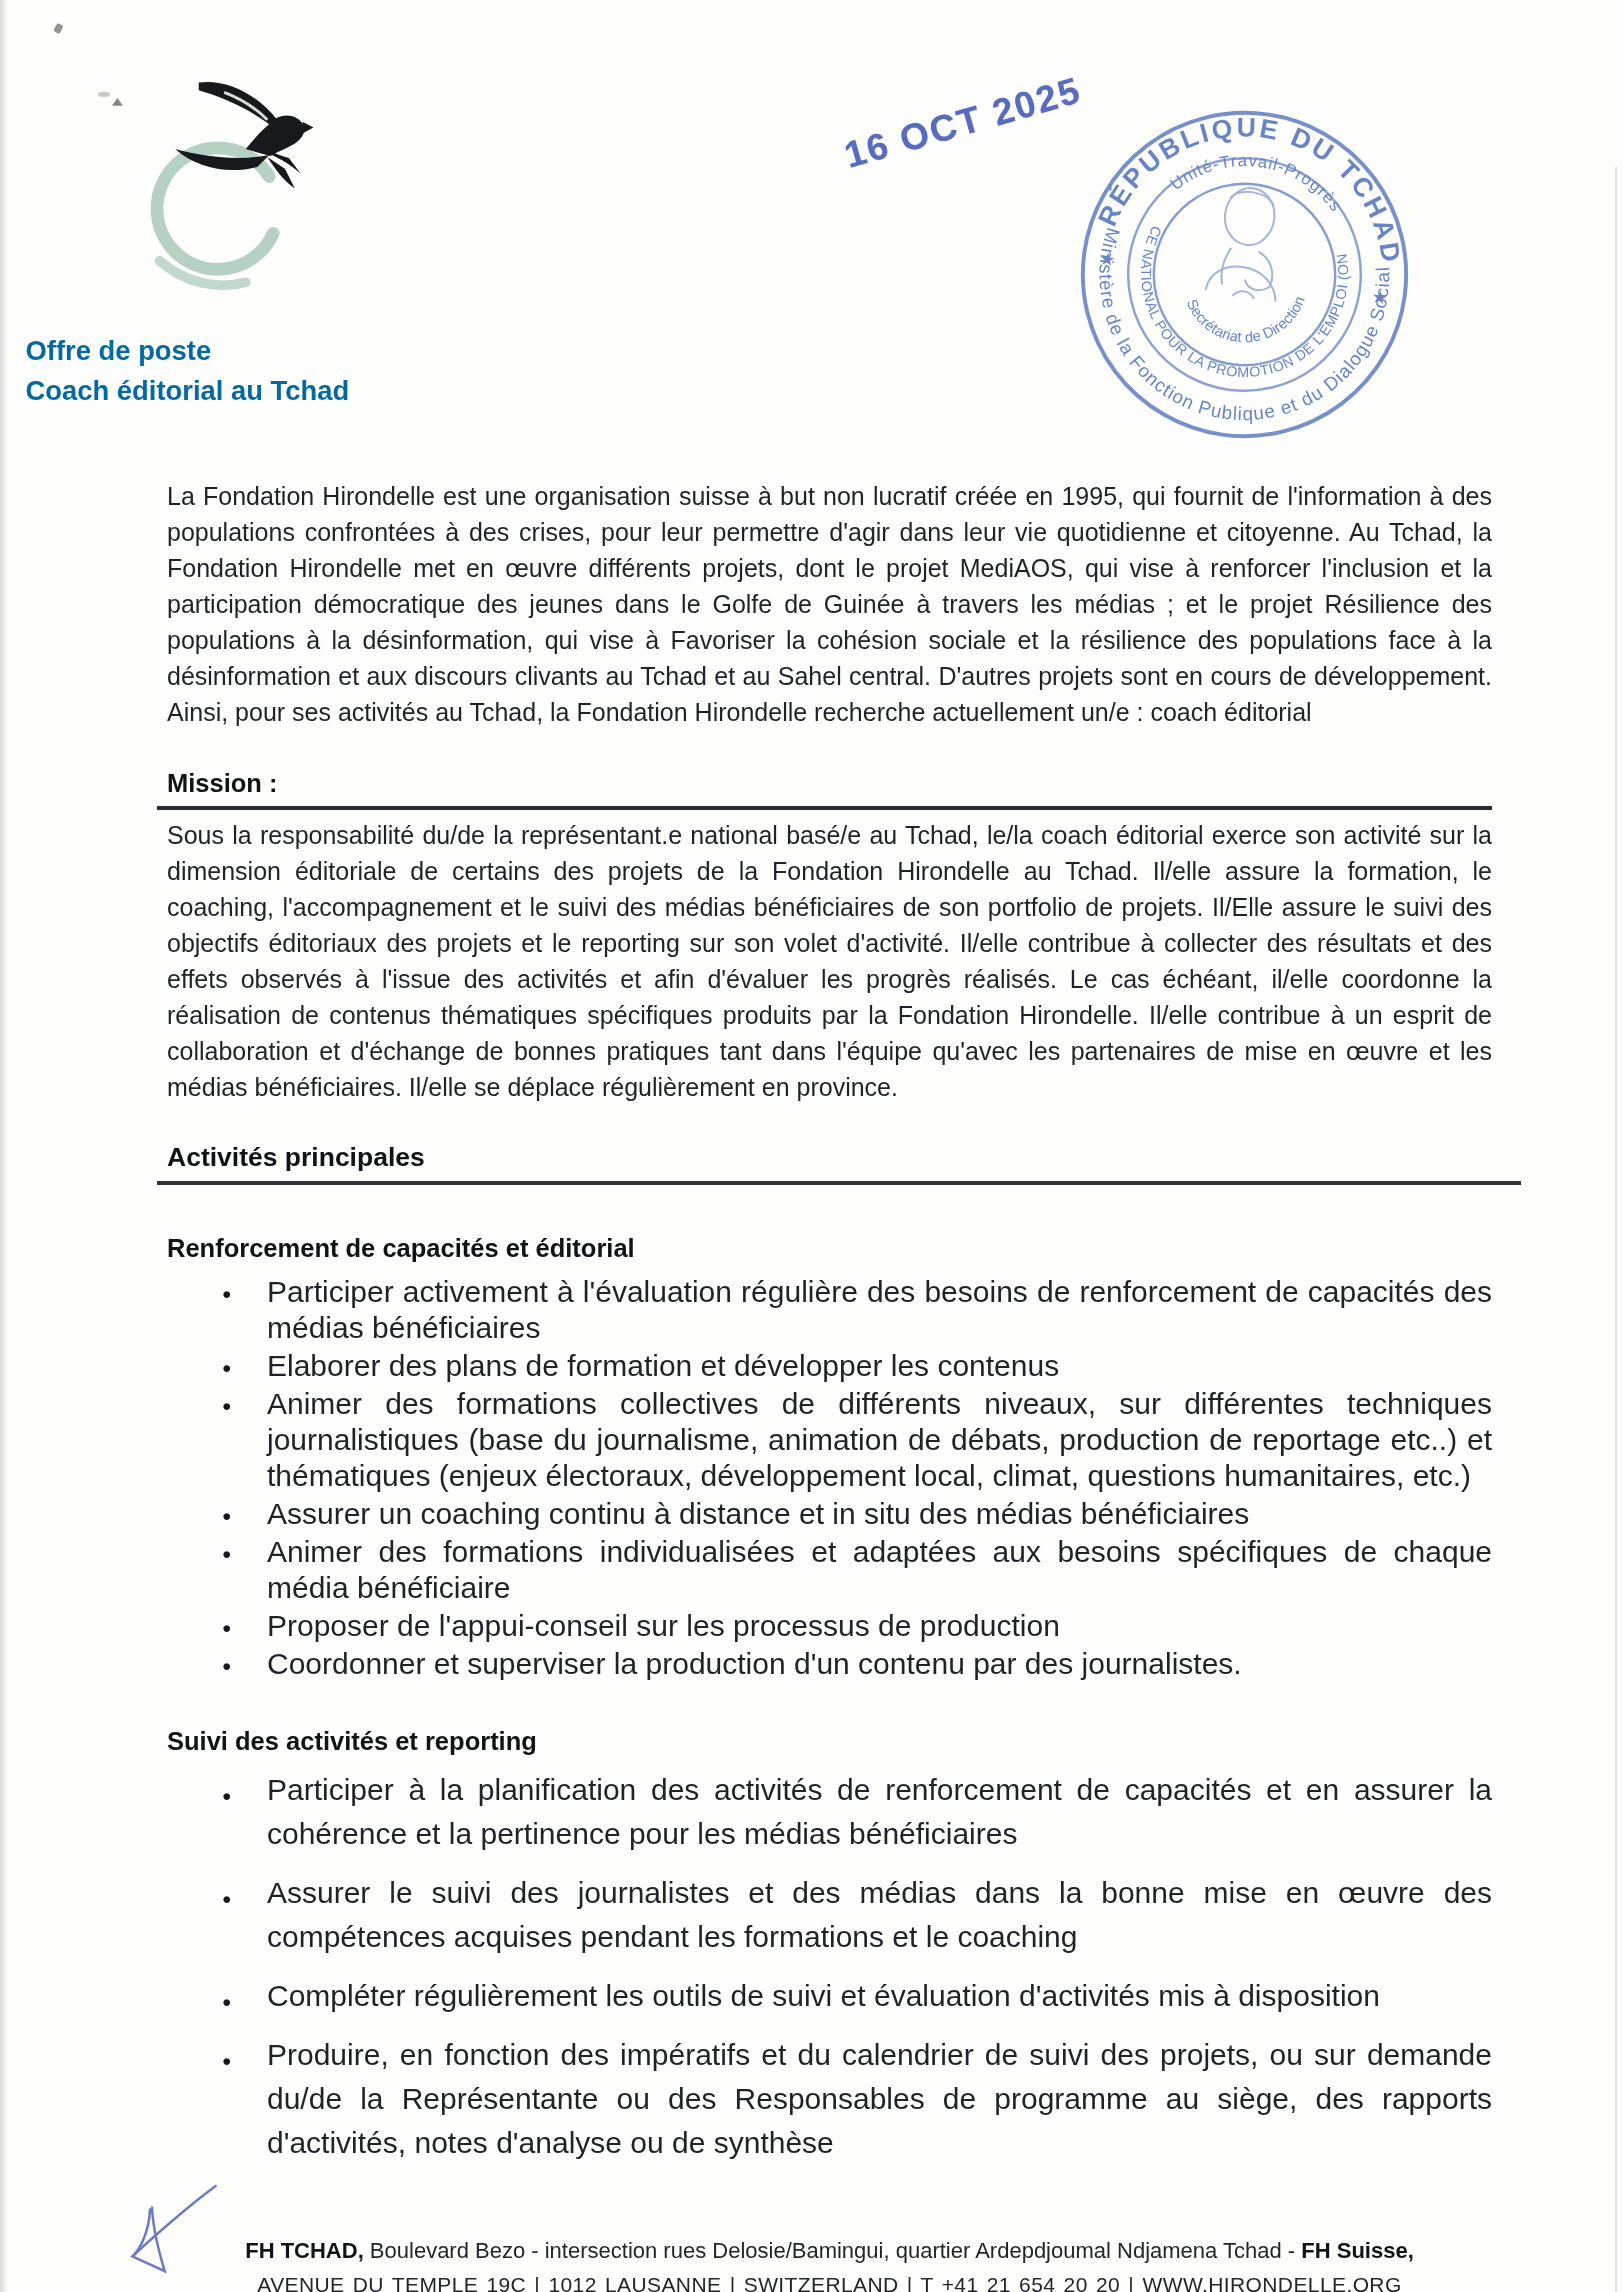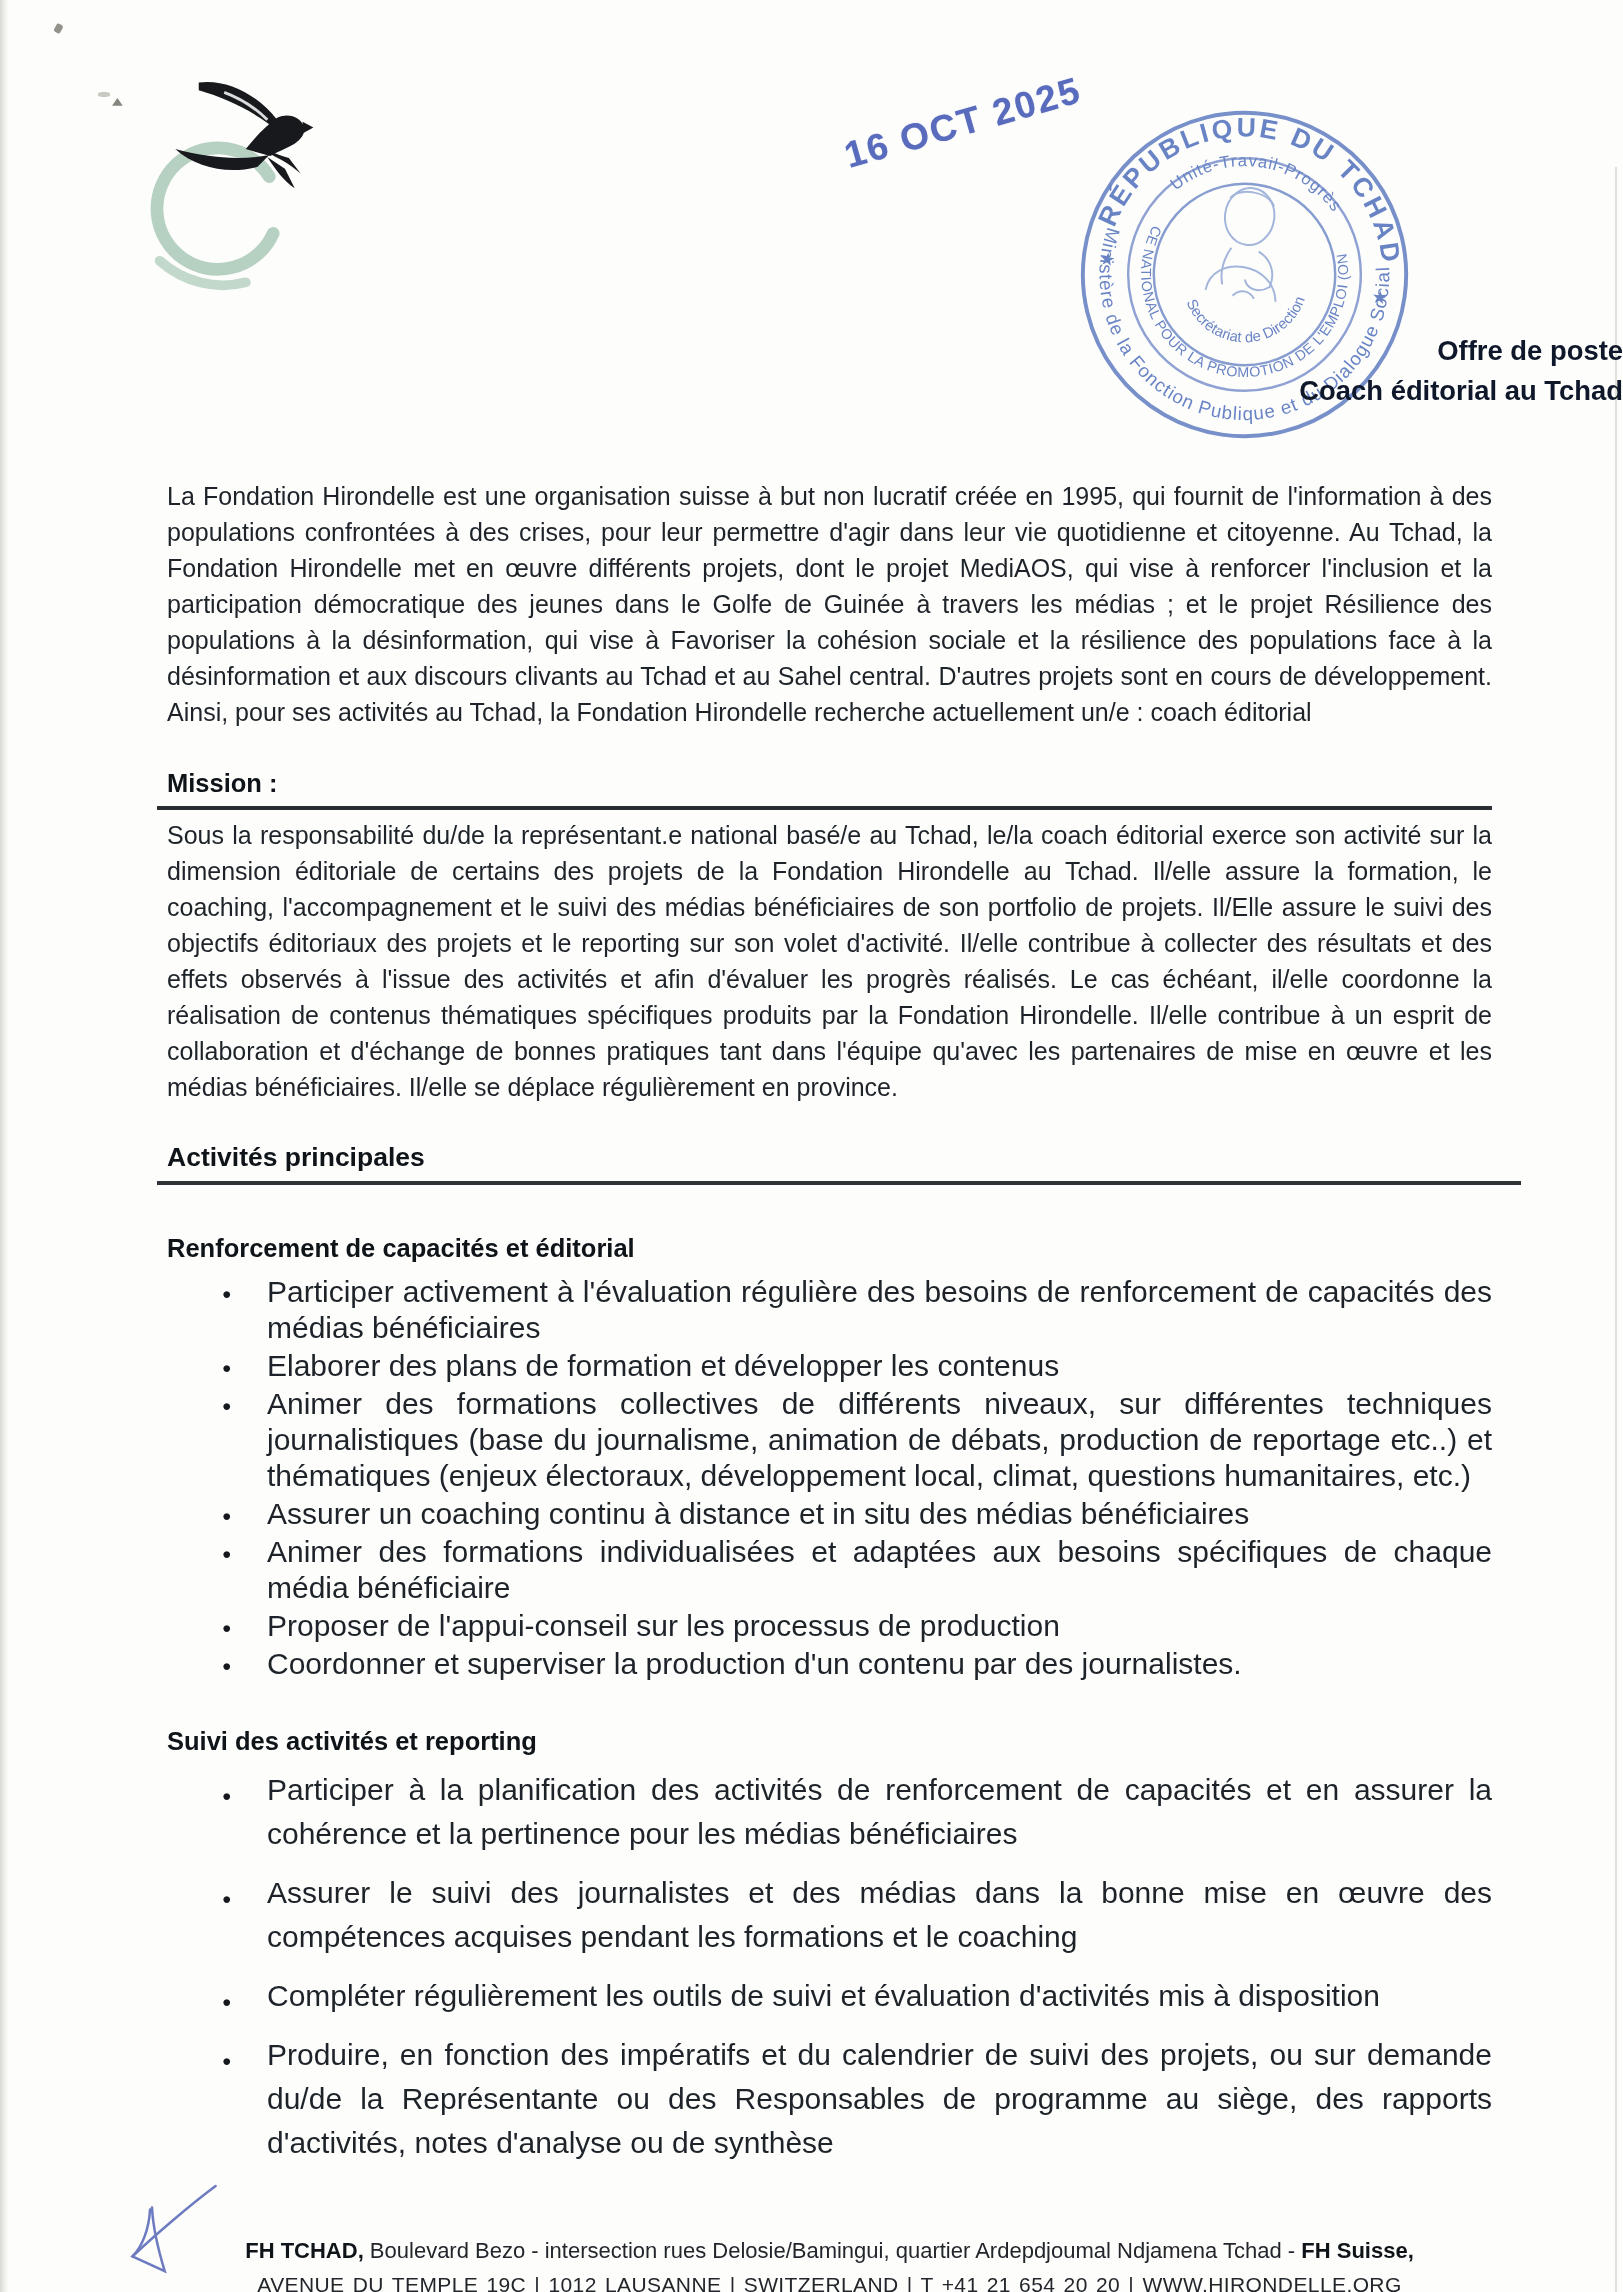--- a/index.html
+++ b/index.html
@@ -41,22 +41,22 @@
     color:#4257b5; opacity:0.88;
     text-shadow:0 0 1px rgba(66,87,181,0.55);
     white-space:nowrap;
   }
   .round-stamp {
     position:absolute; left:1072px; top:102px; width:345px; height:345px;
     transform:rotate(8deg); opacity:0.92;
   }
   .doc-title {
     position:absolute; left:0; right:0; top:331px;
-    text-align:right; padding-left:25.5px;
-    font-weight:bold; font-size:27.4px; line-height:40px; color:#0f172a;
+    text-align:left; padding-left:25.5px;
+    font-weight:bold; font-size:27.4px; line-height:40px; color:#0369a1;
   }
 
   
   .content { padding:0 131px 0 167px; }
   p.body-text { font-size:25px; line-height:36px; text-align:justify; }
   .h-bold { font-weight:bold; color:#0f1419; }
   .h-mission { margin-top:39px; font-size:25.5px; }
   .rule-mission { height:3.9px; background:#2a2d31; margin:7.8px 0 0 -9.8px; }
   .p-mission { margin-top:7.8px; }
   .h-activities { margin-top:37px; font-size:26.5px; }

